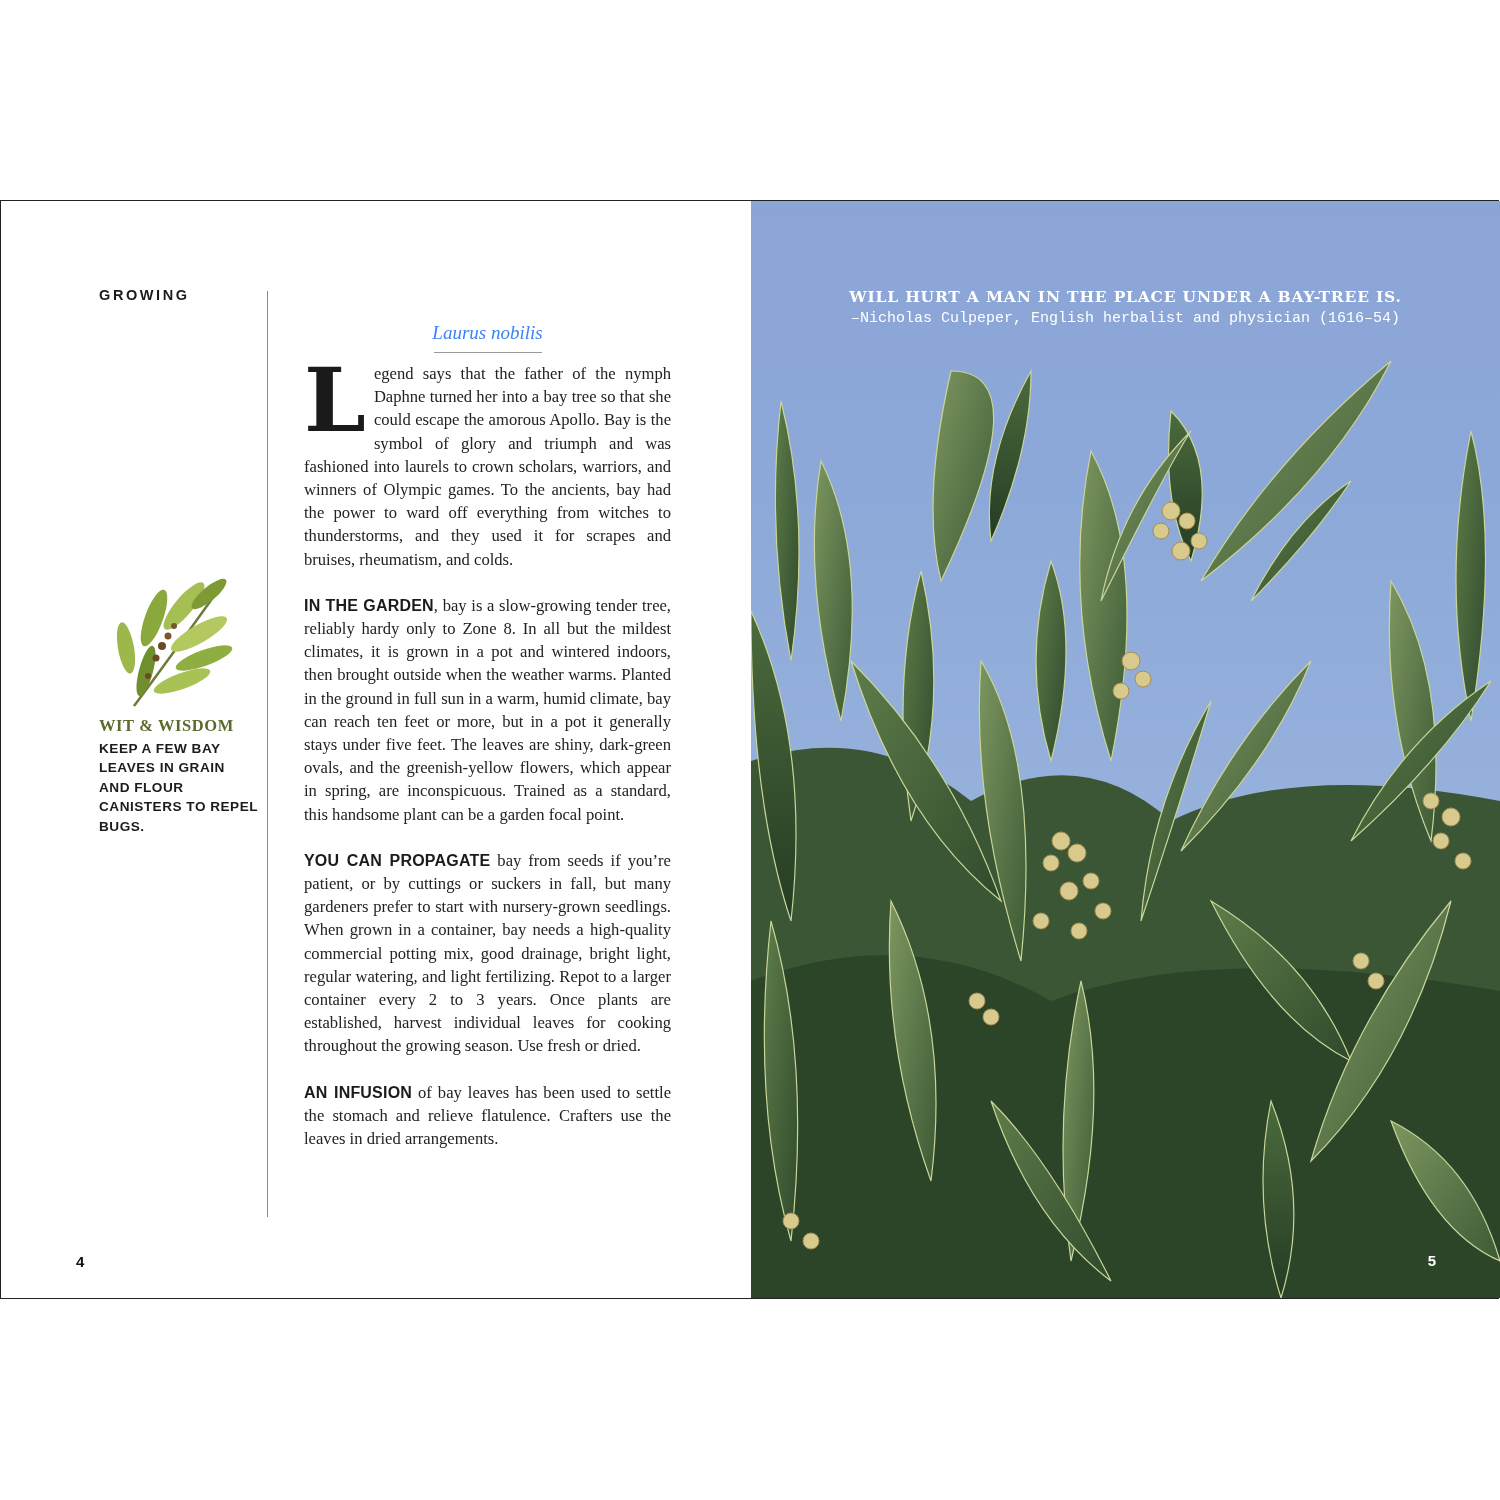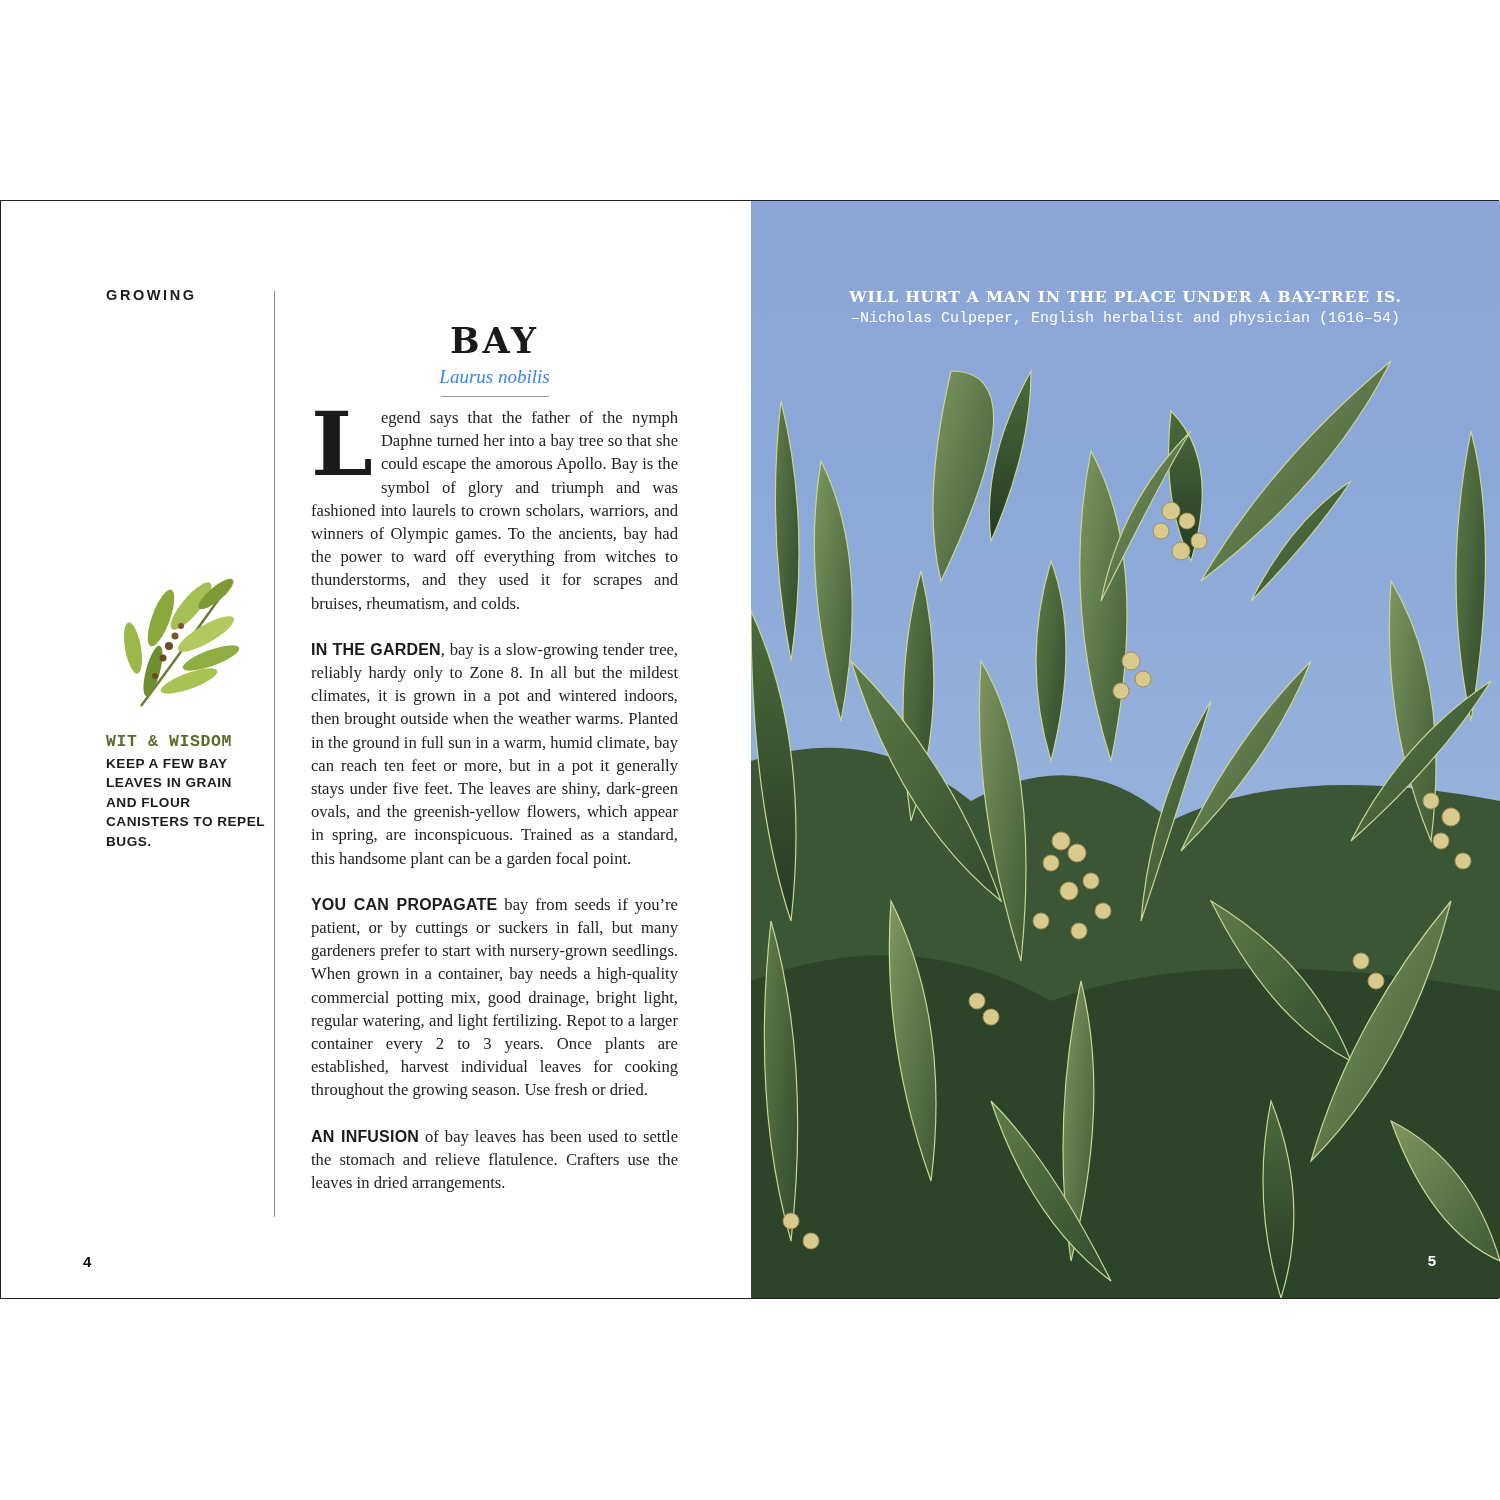--- a/index.html
+++ b/index.html
@@ -1,25 +1,25 @@
 <!DOCTYPE html>
 <html><head>
 <meta charset="utf-8">
 <style>
   html, body { margin:0; padding:0; background:#ffffff; }
   body { width:1500px; height:1500px; position:relative; overflow:hidden; font-family:"DejaVu Serif", serif; }
   .spread { position:absolute; left:0; top:200px; width:1499px; height:1099px; border:1px solid #222; box-sizing:border-box; background:#fff; }
-  .page-left { position:absolute; left:16px; top:0; width:750px; height:1099px; }
+  .page-left { position:absolute; left:9px; top:0; width:750px; height:1099px; }
   .page-right { position:absolute; left:750px; top:0; width:749px; height:1097px; overflow:hidden;
     background: linear-gradient(180deg, #8ba5d6 0%, #8ca8d8 25%, #97b2dc 60%, #8fa8d0 100%); }
   .section-label { position:absolute; left:89px; top:86px; font-family:"Liberation Sans", sans-serif; font-size:14.5px; letter-spacing:2.6px; color:#1b1b1b; font-weight:bold; }
   .vrule { position:absolute; left:257px; top:90px; width:1px; height:926px; background:#8a8a8a; }
   .sidebar { position:absolute; left:89px; top:375px; width:160px; }
   .sprig { width:140px; height:140px; display:block; margin-left:5px; }
-  .ww-title { font-family:Liberation Mono, monospace; font-weight:bold; font-size:16.5px; color:#5a6b2c; letter-spacing:0.6px; margin-top:16px; }
+  .ww-title { font-family:Liberation Serif, serif; font-weight:bold; font-size:16.5px; color:#5a6b2c; letter-spacing:0.6px; margin-top:0px; }
   .ww-tip { font-family:"Liberation Sans", sans-serif; font-size:13.6px; font-weight:bold; color:#1c1c1c; line-height:19.4px; letter-spacing:0.5px; margin-top:3px; }
   .ww-tip + .ww-tip { margin-top:14px; }
   .main { position:absolute; left:294px; top:118px; width:367px; }
   .title { text-align:center; font-family:"DejaVu Serif", serif; font-weight:bold; font-size:35px; letter-spacing:3px; color:#1a1a1a; margin:0; line-height:44px; }
   .latin { text-align:center; font-family:"Liberation Serif", serif; font-style:italic; font-size:19px; color:#3b82f6; margin-top:2px; line-height:24px; }
   .title-rule { width:108px; height:1px; background:#9a9a9a; margin:7px auto 9px auto; }
   .body-text { font-family:"Liberation Serif", serif; font-size:16.6px; line-height:23.2px; color:#222; text-align:justify; margin:0 0 23px 0; hyphens:manual; }
   .dropcap { float:left; font-family:"DejaVu Serif", serif; font-weight:bold; font-size:88px; line-height:64px; height:64px; margin:4px 8px 0 0; color:#1a1a1a; padding-top:2px; }
   .lead { font-family:"Liberation Sans", sans-serif; font-weight:bold; font-size:16px; letter-spacing:0.2px; color:#1b1b1b; }
   .folio { position:absolute; font-family:"Liberation Sans", sans-serif; font-weight:bold; font-size:15px; }
@@ -56,21 +56,20 @@
           <circle cx="52" cy="82" r="3.5" fill="#6b4a26"></circle>
           <circle cx="70" cy="50" r="3" fill="#7a5530"></circle>
           <circle cx="44" cy="100" r="3" fill="#6b4a26"></circle>
         </g>
       </svg>
       <div class="ww-title">WIT &amp; WISDOM</div>
       <div class="ww-tip">KEEP A FEW BAY LEAVES IN GRAIN AND FLOUR CANISTERS TO REPEL BUGS.</div>
     </div>
 
     <div class="main">
-      <h1 class="title">BAY</h1>
       <div class="latin">Laurus nobilis</div>
       <div class="title-rule"></div>
 
       <p class="body-text">
         <span class="dropcap">L</span><span>egend says that the father of the nymph Daphne turned her into a bay tree so that she could escape the amorous Apollo. Bay is the symbol of glory and triumph and was fashioned into laurels to crown scholars, warriors, and win­ners of Olympic games. To the ancients, bay had the power to ward off everything from witches to thunderstorms, and they used it for scrapes and bruises, rheumatism, and colds.</span>
       </p>
 
       <p class="body-text">
         <span class="lead">IN THE GARDEN</span><span>, bay is a slow-growing tender tree, reliably hardy only to Zone 8. In all but the mildest climates, it is grown in a pot and wintered indoors, then brought outside when the weather warms. Planted in the ground in full sun in a warm, humid climate, bay can reach ten feet or more, but in a pot it generally stays under five feet. The leaves are shiny, dark-green ovals, and the greenish-yellow flowers, which appear in spring, are inconspicu­ous. Trained as a standard, this handsome plant can be a garden focal point.</span>
       </p>

